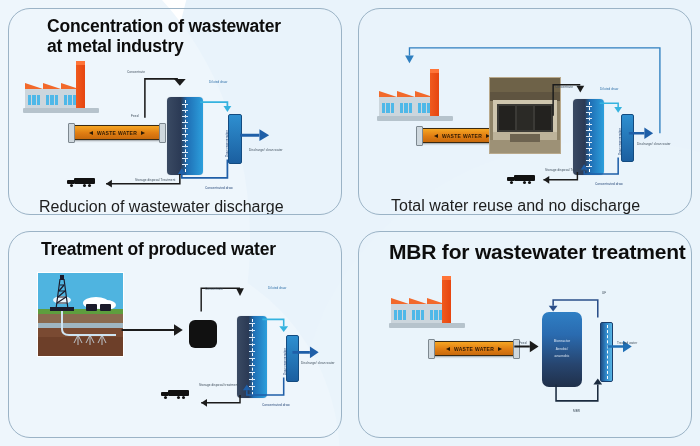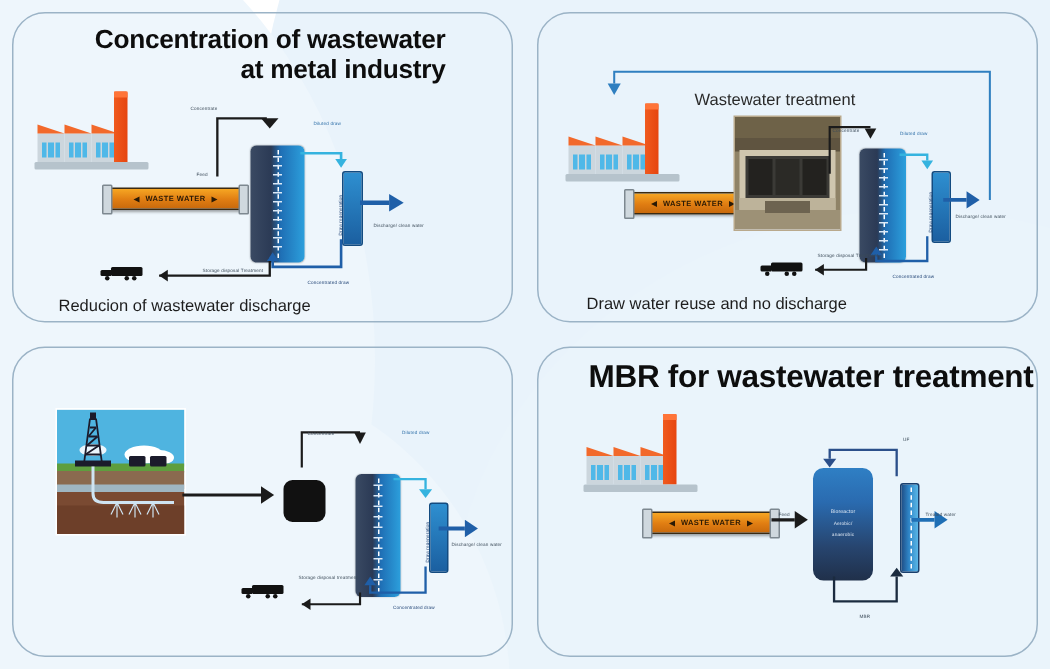--- a/index.html
+++ b/index.html
@@ -22,37 +22,37 @@
   .grid{position:absolute;inset:0;display:grid;grid-template-columns:1fr 1fr;grid-template-rows:1fr 1fr;}
 
   .panel{
     position:relative;
     margin:8px;
     border:1.4px solid #9bb3c6;
     border-radius:22px;
     background:transparent;
     overflow:hidden;
   }
-  .panel-inner{position:absolute;inset:0;text-align:right;}
+  .panel-inner{position:absolute;inset:0;}
 
   .ptitle{
     position:absolute;
     font-weight:bold;
     color:#0d0d0d;
     letter-spacing:-0.2px;
     line-height:1.12;
   }
   .p1 .ptitle{left:38px;top:8px;font-size:17.5px;width:250px;}
   .p2 .ptitle{left:32px;top:10px;font-size:17.5px;width:280px;}
   .p3 .ptitle{left:32px;top:8px;font-size:17.5px;width:280px;}
   .p4 .ptitle{left:30px;top:8px;font-size:21px;width:300px;}
 
   .pcaption{
     position:absolute;
-    font-size:11px;
+    font-size:16px;
     color:#1d1d1d;
   }
 
   .sublabel{
     position:absolute;
     font-size:9px;
     color:#2a2a2a;
     white-space:nowrap;
   }
 
@@ -234,21 +234,20 @@
         <div class="tiny" style="left:240px;top:140px;">Discharge/ clean water</div>
         <div class="tiny" style="left:126px;top:170px;">Storage disposal Treatment</div>
 
         <div class="pcaption" style="left:30px;top:189px;">Reducion of wastewater discharge</div>
       </div>
     </div>
 
     <div class="panel p2">
       <div class="panel-inner">
 
-        <div class="sublabel" style="left:104px;top:52px;font-size:11px;">Wastewater treatment</div>
 
         <div class="factory" style="left:18px;top:60px;">
           <div class="bld b1">
               <b></b>
               <i></i>
               <i></i>
               <i></i>
             </div>
           <div class="bld b2">
               <b></b>
@@ -348,26 +347,27 @@
           <path d="M190,176 l6,-4 l0,8 z" fill="#1b1b1b"></path>
         </svg>
 
         <div class="tiny" style="left:196px;top:77px;">Concentrate</div>
         <div class="tiny blue" style="left:241px;top:79px;">Diluted draw</div>
         <div class="tiny navy" style="left:236px;top:174px;">Concentrated draw</div>
         <div class="tiny navy vert" style="left:260px;top:146px;">Draw regeneration</div>
         <div class="tiny" style="left:278px;top:134px;">Discharge/ clean water</div>
         <div class="tiny" style="left:186px;top:160px;">Storage disposal Treatment</div>
 
-        <div class="pcaption" style="left:32px;top:188px;">Draw water reuse and no discharge</div>
+        <div class="pcaption" style="left:32px;top:188px;">Total water reuse and no discharge</div>
       </div>
     </div>
 
     <div class="panel p3">
       <div class="panel-inner">
+        <div class="ptitle">Treatment of produced water</div>
 
         <div class="photo-rig" style="left:28px;top:40px;width:85px;height:83px;">
           <svg width="85" height="83" viewBox="0 0 85 83">
             <rect x="0" y="0" width="85" height="38" fill="#4fb4e0"></rect>
             <ellipse cx="58" cy="30" rx="13" ry="6" fill="#ffffff"></ellipse>
             <ellipse cx="68" cy="32" rx="10" ry="5" fill="#ffffff"></ellipse>
             <ellipse cx="24" cy="27" rx="9" ry="4" fill="#eaf6fd"></ellipse>
             <rect x="0" y="36" width="85" height="6" fill="#5e9e3e"></rect>
             <rect x="0" y="41" width="85" height="12" fill="#8a6a4f"></rect>
             <rect x="0" y="50" width="85" height="6" fill="#9fb6c2"></rect>

